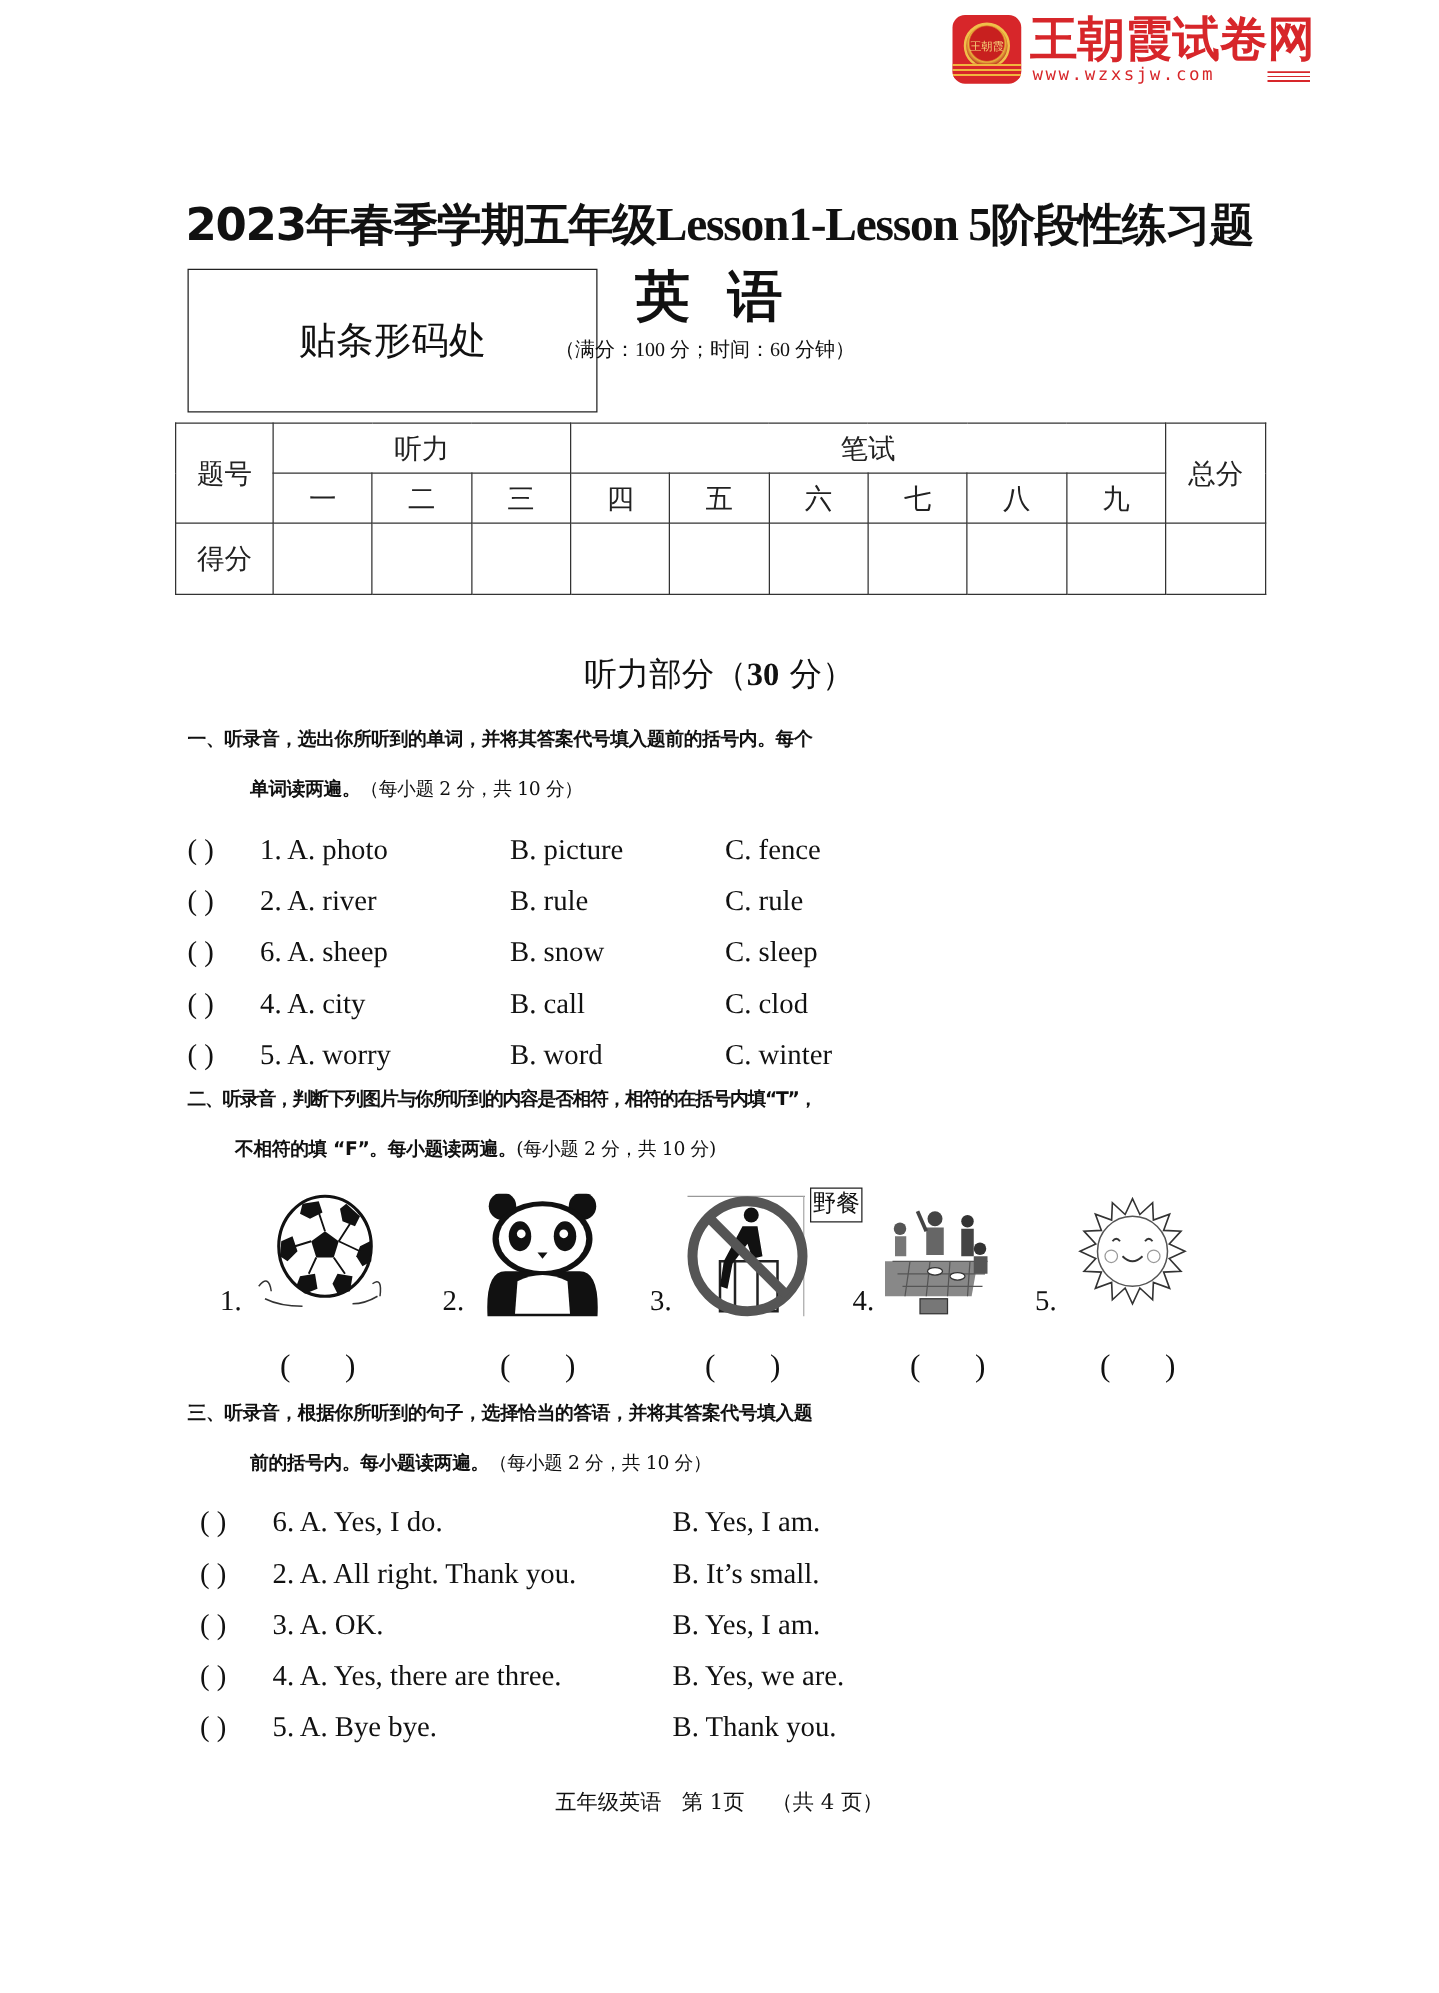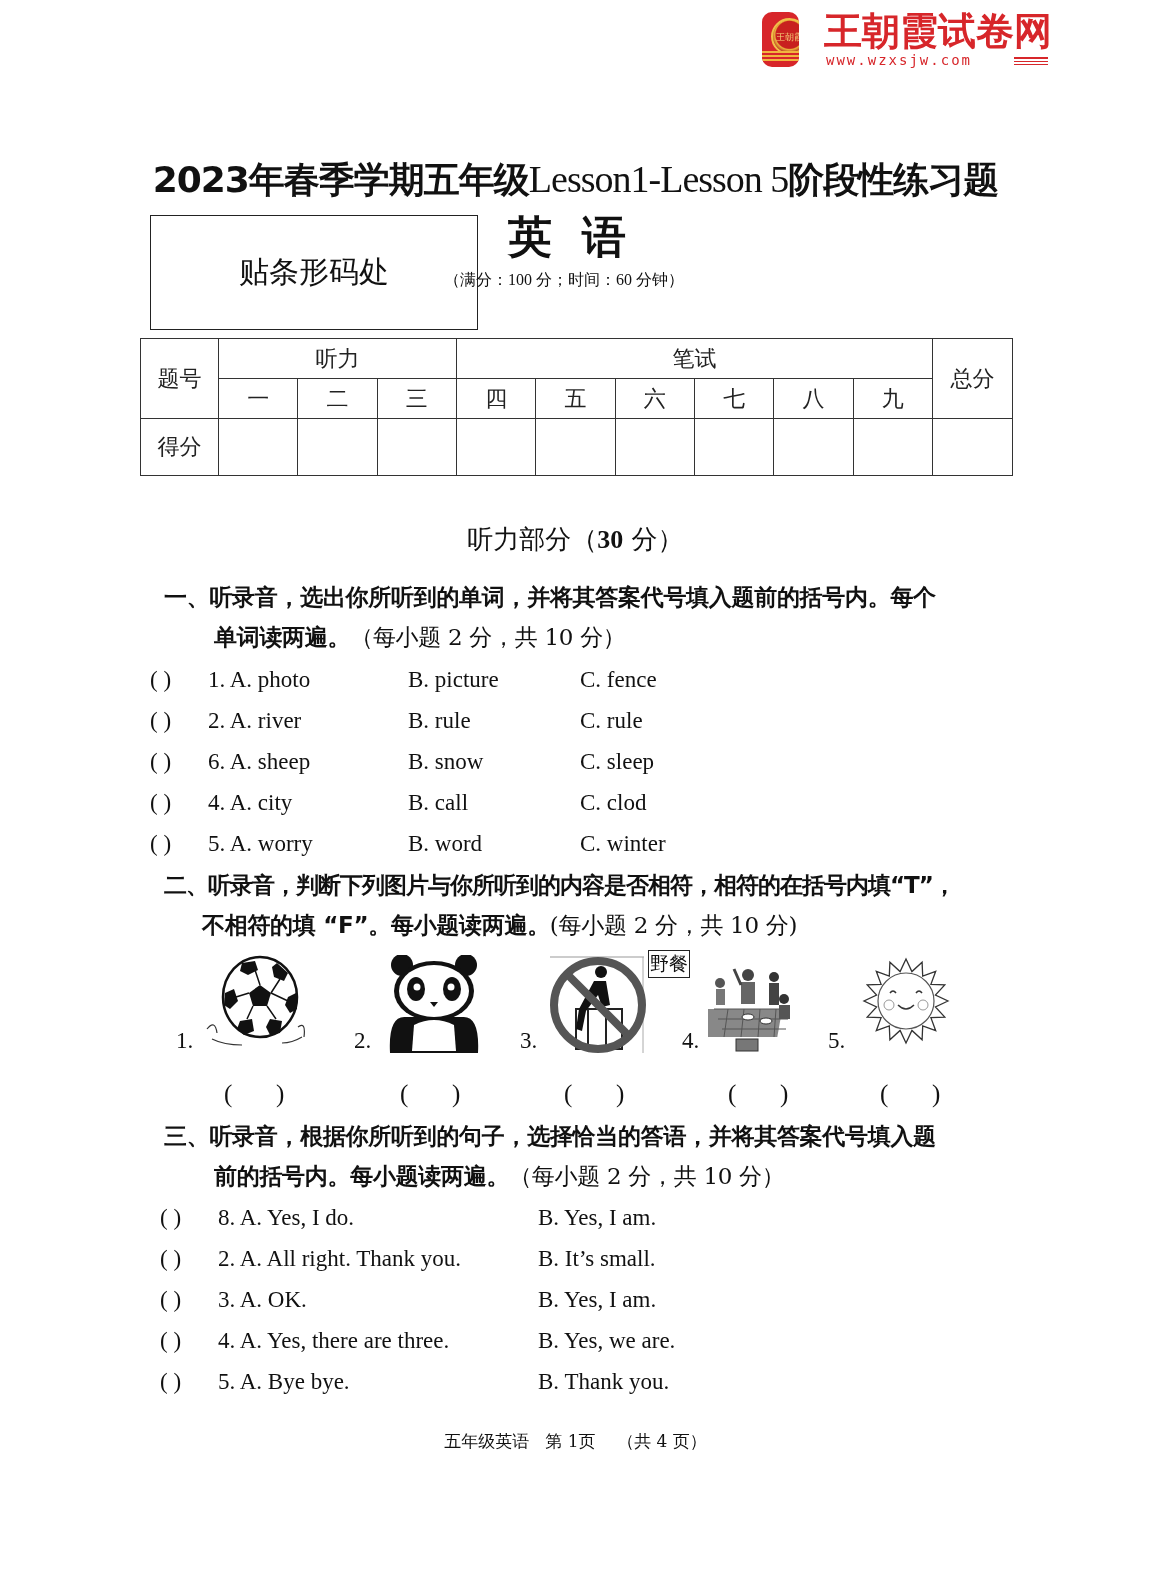--- a/index.html
+++ b/index.html
@@ -1,47 +1,47 @@
 <!DOCTYPE html>
 <html><head>
 <meta charset="utf-8">
 <style>
   html, body { margin: 0; padding: 0; background: #ffffff; }
   body { width: 1151px; height: 1594px; position: relative; overflow: hidden; color: #111; font-family: "DejaVu Serif", "Liberation Serif", serif; }
   .abs { position: absolute; }
 
   
   .logo { left: 762px; top: 12px; width: 290px; height: 58px; }
-  .logo-badge { position: absolute; left: 0; top: 0; width: 37px; height: 55px; border-radius: 10px; background: #d7262a; overflow: hidden; }
+  .logo-badge { position: absolute; left: 0; top: 0; width: 55px; height: 55px; border-radius: 10px; background: #d7262a; overflow: hidden; }
   .logo-badge .medal { position: absolute; left: 9px; top: 6px; width: 37px; height: 37px; border-radius: 50%; background: radial-gradient(circle at 50% 45%, #c8201f 55%, #e9b33b 60%, #b5271f 75%); border: 2px solid #f0c04a; box-sizing: border-box; }
   .logo-badge .medal span { position: absolute; left: 0; right: 0; top: 11px; text-align: center; font-size: 9px; color: #f7d57a; font-family: "DejaVu Sans", sans-serif; }
   .logo-badge .stripes { position: absolute; left: 0; right: 0; bottom: 4px; height: 12px; background: repeating-linear-gradient(180deg, #f1b63e 0 2px, #d7262a 2px 4px); }
   .logo-name { position: absolute; left: 62px; top: -3px; font-family: "DejaVu Sans", sans-serif; font-weight: bold; font-size: 38px; color: #d7262a; letter-spacing: 0px; line-height: 44px; white-space: nowrap; }
   .logo-url { position: absolute; left: 64px; top: 40px; font-family: "DejaVu Sans Mono", monospace; font-size: 14px; color: #d7262a; letter-spacing: 2px; white-space: nowrap; }
   .logo-lines { position: absolute; left: 252px; top: 45px; width: 34px; height: 10px; background: repeating-linear-gradient(180deg, #d7262a 0 1.5px, transparent 1.5px 3.5px); }
 
   
   .title { left: 0; width: 1151px; top: 156px; text-align: center; font-size: 36px; font-weight: bold; white-space: nowrap; font-family: "DejaVu Sans", sans-serif; letter-spacing: -1px; }
-  .title .latin { font-family: "Liberation Serif", serif; font-weight: normal; font-size: 38px; }
+  .title .latin { font-family: "Liberation Serif", serif; font-weight: bold; font-size: 38px; }
   .barcode-box { left: 150px; top: 215px; width: 328px; height: 115px; border: 1.5px solid #222; box-sizing: border-box; }
   .barcode-box span { position: absolute; left: 0; right: 0; top: 36px; text-align: center; font-size: 30px; font-family: "DejaVu Sans", sans-serif; }
   .subject { left: 508px; top: 208px; font-size: 44px; font-weight: bold; font-family: "DejaVu Sans", sans-serif; letter-spacing: 30px; white-space: nowrap; }
   .score-note { left: 444px; top: 270px; font-size: 16px; white-space: nowrap; font-family: "Liberation Serif", "DejaVu Serif", serif; }
 
   
   table.score { position: absolute; left: 140px; top: 338px; width: 873px; border-collapse: collapse; font-family: "DejaVu Serif", serif; font-size: 22px; color: #222; }
   table.score td { border: 1px solid #333; text-align: center; padding: 0; font-weight: normal; }
   table.score tr.r1 td { height: 39px; }
   table.score tr.r2 td { height: 39px; }
   table.score tr.r3 td { height: 56px; }
 
   
   .part-title { left: 0; width: 1151px; top: 522px; text-align: center; font-size: 26px; white-space: nowrap; }
   .part-title b { font-family: "Liberation Serif", serif; }
-  .q-head { font-family: "DejaVu Sans", sans-serif; font-weight: bold; font-size: 23px; white-space: nowrap; letter-spacing: -0.3px; margin-left: 14px; }
+  .q-head { font-family: "DejaVu Sans", sans-serif; font-weight: bold; font-size: 15px; white-space: nowrap; letter-spacing: -0.3px; }
   .q-head .note { font-family: "DejaVu Serif", serif; font-weight: normal; }
 
   .row { position: absolute; font-family: "Liberation Serif", serif; font-size: 23px; white-space: nowrap; color: #111; }
   .row span { position: absolute; top: 0; white-space: nowrap; }
 
   .pic { position: absolute; top: 955px; width: 110px; height: 100px; }
   .pic-num { position: absolute; top: 1028px; font-family: "Liberation Serif", serif; font-size: 23px; }
   .paren-blank { position: absolute; top: 1080px; font-family: "Liberation Serif", serif; font-size: 25px; white-space: pre; }
 
   .footer { left: 0; width: 1151px; top: 1430px; text-align: center; font-size: 17px; white-space: pre; font-family: "DejaVu Serif", serif; }
@@ -229,21 +229,21 @@
 <span class="paren-blank" style="left:728px">(       )</span>
 <span class="paren-blank" style="left:880px">(       )</span>
 
 <div class="abs q-head" style="left:150px; top:1121px;">三、听录音，根据你所听到的句子，选择恰当的答语，并将其答案代号填入题</div>
 <div class="abs q-head" style="left:200px; top:1161px;">
   <span>前的括号内。每小题读两遍。</span><span class="note">（每小题 2 分，共 10 分）</span>
 </div>
 
 <div class="row" style="left:160px; top:1205px;">
   <span style="left:0">(        )</span>
-  <span style="left:58px">8. A. Yes, I do.</span>
+  <span style="left:58px">6. A. Yes, I do.</span>
   <span style="left:378px">B. Yes, I am.</span>
 </div>
 <div class="row" style="left:160px; top:1246px;">
   <span style="left:0">(        )</span>
   <span style="left:58px">2. A. All right. Thank you.</span>
   <span style="left:378px">B. It’s small.</span>
 </div>
 <div class="row" style="left:160px; top:1287px;">
   <span style="left:0">(        )</span>
   <span style="left:58px">3. A. OK.</span>

